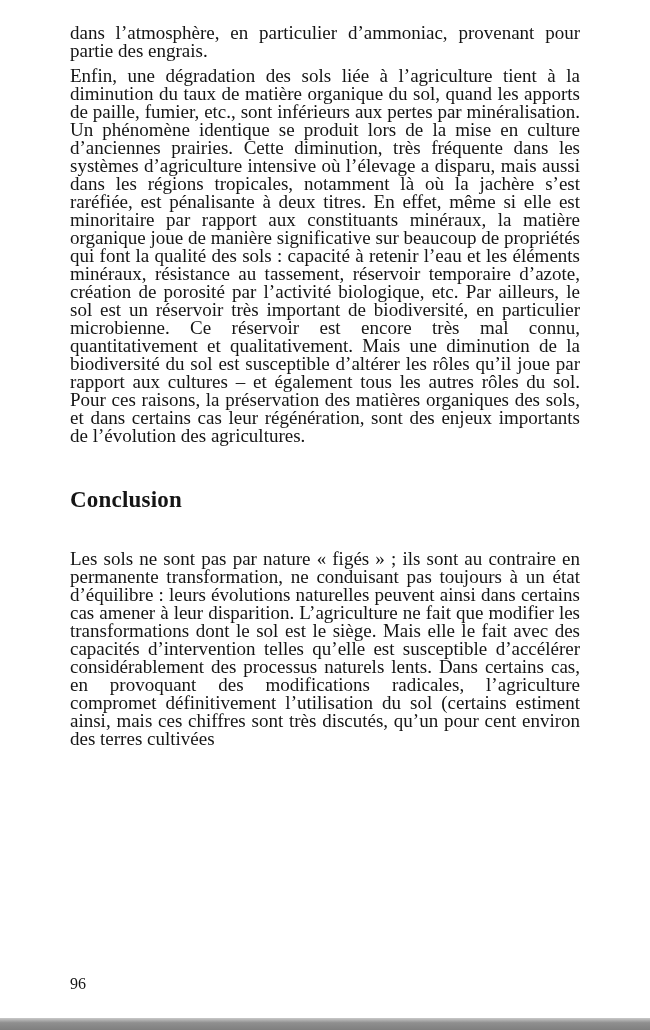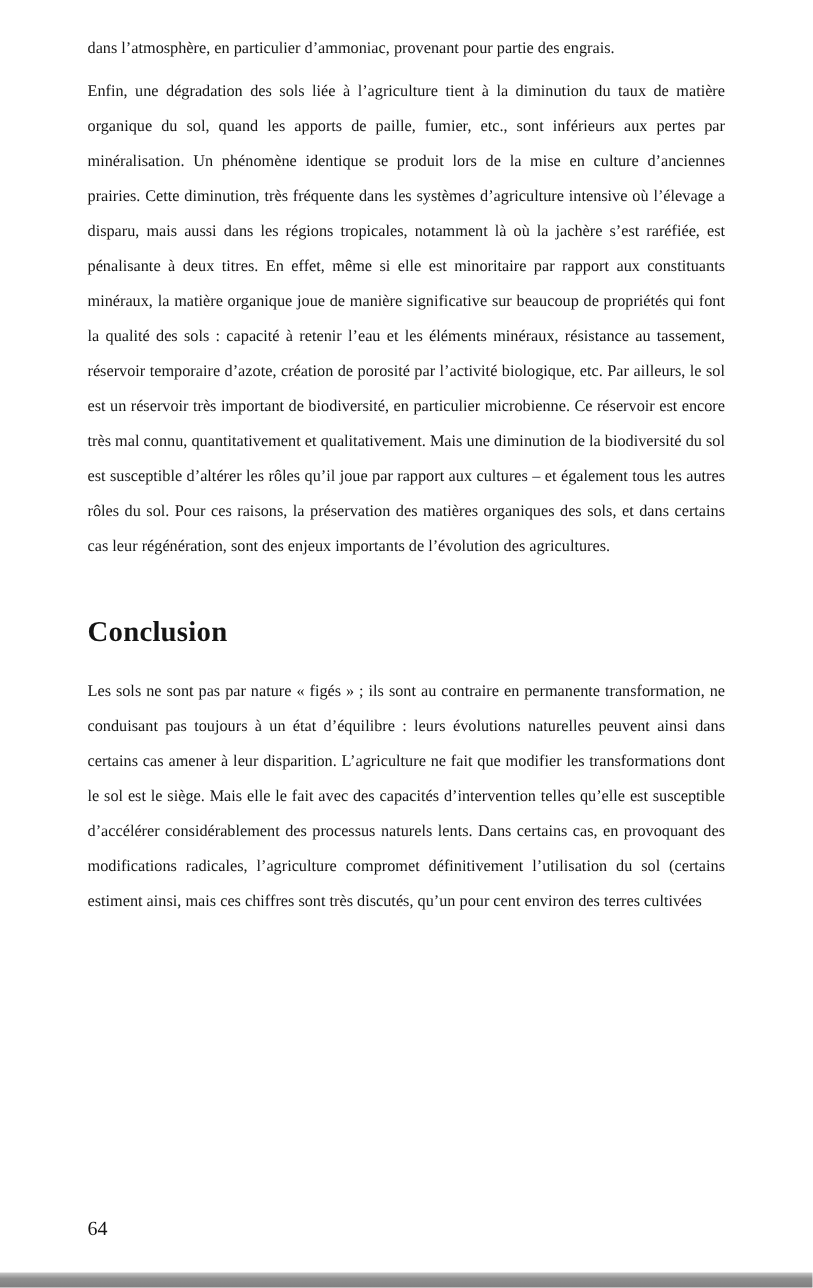--- a/index.html
+++ b/index.html
@@ -26,32 +26,32 @@
     font-variant: small-caps;
     letter-spacing: 0.6px;
     font-size: 15px;
     line-height: 18px;
   }
   .body-text {
     margin-top: 24px;
   }
   .body-text p {
     margin: 0 0 7px 0;
-    font-size: 13px;
-    line-height: 28px;
+    font-size: 19px;
+    line-height: 18px;
     text-align: justify;
     text-justify: inter-word;
     hyphens: auto;
     -webkit-hyphens: auto;
   }
   h2.section-heading {
     font-size: 23px;
     line-height: 26px;
     font-weight: 700;
-    margin: 42px 0 20px 0;
+    margin: 42px 0 37px 0;
     letter-spacing: 0.2px;
   }
   .page-number {
     position: absolute;
     left: 70px;
     top: 974px;
     font-size: 16px;
     line-height: 20px;
   }
   .scan-edge {
@@ -76,15 +76,15 @@
     <p>Enfin, une dégradation des sols liée à l’agriculture tient à la diminution du taux de matière organique du sol, quand les apports de paille, fumier, etc., sont inférieurs aux pertes par minéralisation. Un phénomène identique se produit lors de la mise en culture d’anciennes prairies. Cette diminution, très fréquente dans les systèmes d’agriculture intensive où l’élevage a disparu, mais aussi dans les régions tropicales, notamment là où la jachère s’est raréfiée, est pénalisante à deux titres. En effet, même si elle est minoritaire par rapport aux constituants minéraux, la matière organique joue de manière significative sur beaucoup de propriétés qui font la qualité des sols : capacité à retenir l’eau et les éléments minéraux, résistance au tassement, réservoir temporaire d’azote, création de porosité par l’activité biologique, etc. Par ailleurs, le sol est un réservoir très important de biodiversité, en particulier microbienne. Ce réservoir est encore très mal connu, quantitativement et qualitativement. Mais une diminution de la biodiversité du sol est susceptible d’altérer les rôles qu’il joue par rapport aux cultures – et également tous les autres rôles du sol. Pour ces raisons, la préservation des matières organiques des sols, et dans certains cas leur régénération, sont des enjeux importants de l’évolution des agricultures.</p>
 
     <h2 class="section-heading">Conclusion</h2>
 
     <p>Les sols ne sont pas par nature « figés » ; ils sont au contraire en permanente transformation, ne conduisant pas toujours à un état d’équilibre : leurs évolutions naturelles peuvent ainsi dans certains cas amener à leur disparition. L’agriculture ne fait que modifier les transformations dont le sol est le siège. Mais elle le fait avec des capacités d’intervention telles qu’elle est susceptible d’accélérer considérablement des processus naturels lents. Dans certains cas, en provoquant des modifications radicales, l’agriculture compromet définitivement l’utilisation du sol (certains estiment ainsi, mais ces chiffres sont très discutés, qu’un pour cent environ des terres cultivées</p>
 
   </div>
 
 </div>
 
-<div class="page-number">64</div>
+<div class="page-number">96</div>
 
 <div class="scan-edge"></div>
 
 </body></html>

